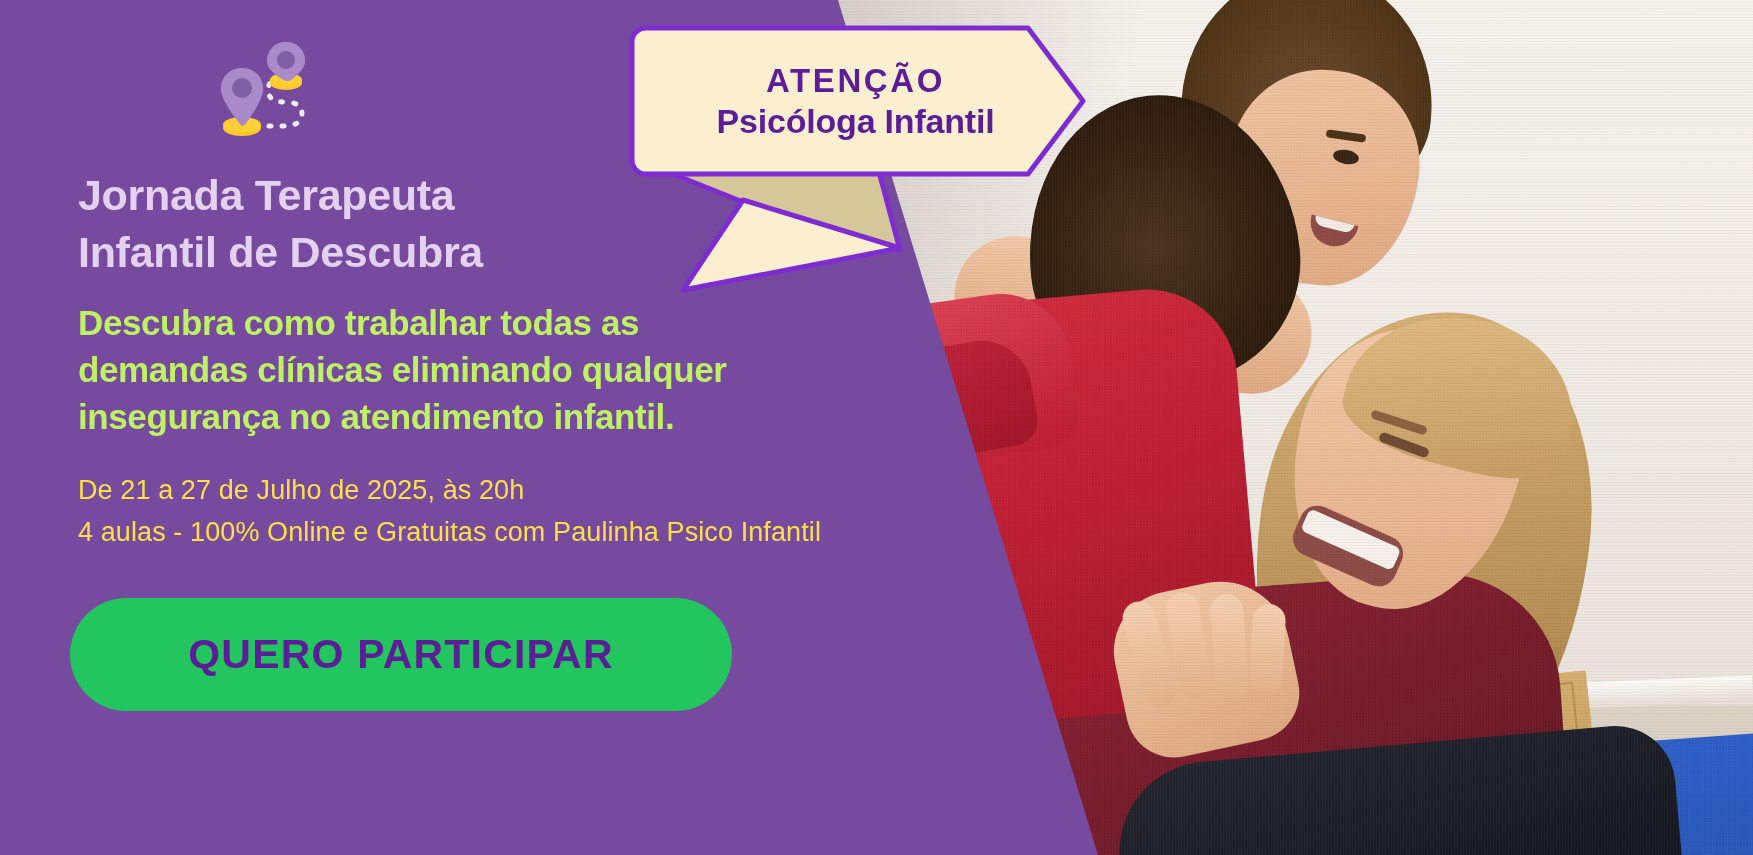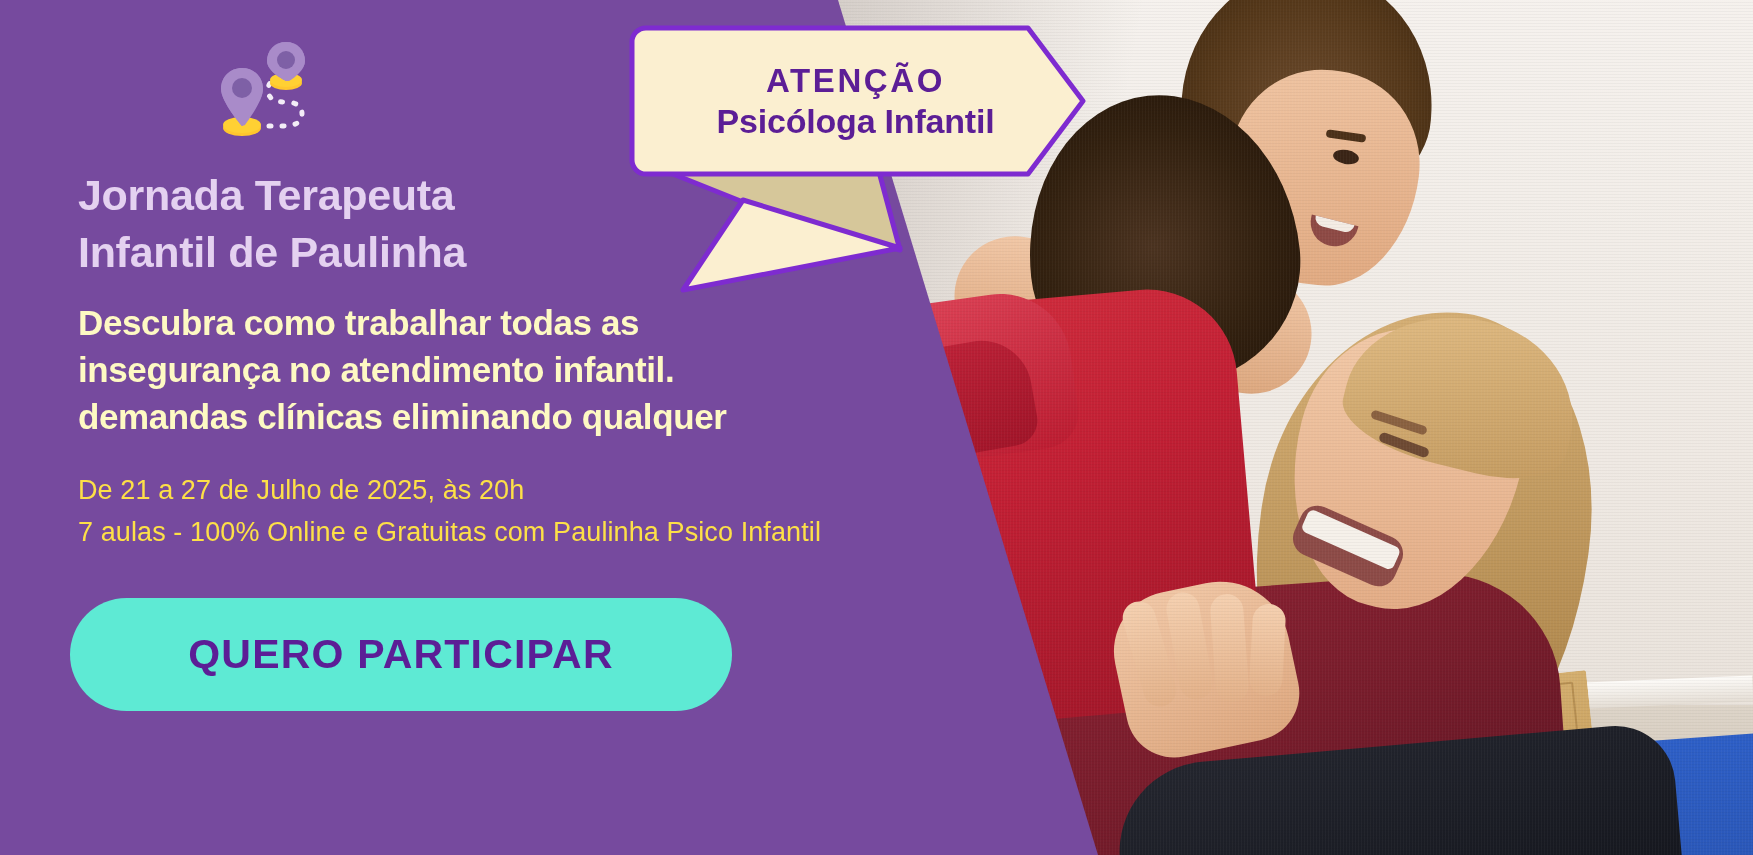--- a/index.html
+++ b/index.html
@@ -249,21 +249,21 @@
     font-size:43px;
     font-weight:bold;
     line-height:1.34;
     letter-spacing:-.3px;
   }
   .title .ln{display:block;}
 
   .subtitle{
     position:absolute; left:78px; top:300px;
     width:760px;
-    color:#fef9c3;
+    color:#bef264;
     font-size:35px;
     font-weight:bold;
     line-height:1.34;
     letter-spacing:-.4px;
   }
   .subtitle .ln{display:block;}
 
   .details{
     position:absolute; left:78px; top:470px;
     width:900px;
@@ -271,21 +271,21 @@
     font-size:27px;
     line-height:1.55;
     letter-spacing:.1px;
   }
   .details .d-line{display:block; white-space:nowrap;}
   .details b{font-weight:normal;}
 
   .cta{
     position:absolute; left:70px; top:598px;
     width:662px; height:113px;
-    background:#5eead4;
+    background:#22c55e;
     border:none;
     border-radius:58px;
     color:#5C1E96;
     font-family:"Liberation Sans", sans-serif;
     font-size:41px;
     font-weight:bold;
     letter-spacing:1.2px;
     cursor:pointer;
     display:flex;
     align-items:center;
@@ -384,32 +384,32 @@
       <ellipse cx="81" cy="43" rx="16" ry="7" fill="#FFC62E"></ellipse>
       <ellipse cx="81" cy="40" rx="16" ry="7" fill="#FFD033"></ellipse>
 
       <path d="M81 2 C92 2 100 10 100 21 C100 32 81 41 81 41 C81 41 62 32 62 21 C62 10 70 2 81 2 Z" fill="#9E7FC2"></path>
       <path d="M81 2 C92 2 100 10 100 21 C100 30 89 38 84 41 L81 41 C81 41 62 32 62 21 C62 10 70 2 81 2 Z" fill="#A98BC9"></path>
       <circle cx="81" cy="20" r="9" fill="#7E60A6"></circle>
     </svg>
 
     <h1 class="title">
       <span class="ln">Jornada Terapeuta</span>
-      <span class="ln">Infantil de Paulinha</span>
+      <span class="ln">Infantil de Descubra</span>
     </h1>
 
     <div class="subtitle">
       <span class="ln">Descubra como trabalhar todas as</span>
+      <span class="ln">demandas clínicas eliminando qualquer</span>
       <span class="ln">insegurança no atendimento infantil.</span>
-      <span class="ln">demandas clínicas eliminando qualquer</span>
     </div>
 
     <div class="details">
       <span class="d-line">De 21 a 27 de Julho de 2025, às 20h</span>
-      <span class="d-line"><span>7 aulas  - </span><b>100% Online e Gratuitas</b><span> com Paulinha Psico Infantil</span></span>
+      <span class="d-line"><span>4 aulas  - </span><b>100% Online e Gratuitas</b><span> com Paulinha Psico Infantil</span></span>
     </div>
 
     <button class="cta">QUERO PARTICIPAR</button>
   </div>
 
   <div class="bubble-wrap">
     <svg width="470" height="280" viewBox="0 0 470 280" style="position:absolute;left:0;top:0;">
 
       <path d="M30 150 L250 150 L272 232 L120 186 Z" fill="#D6C79A" stroke="#7E2BD0" stroke-width="5" stroke-linejoin="round"></path>
 

